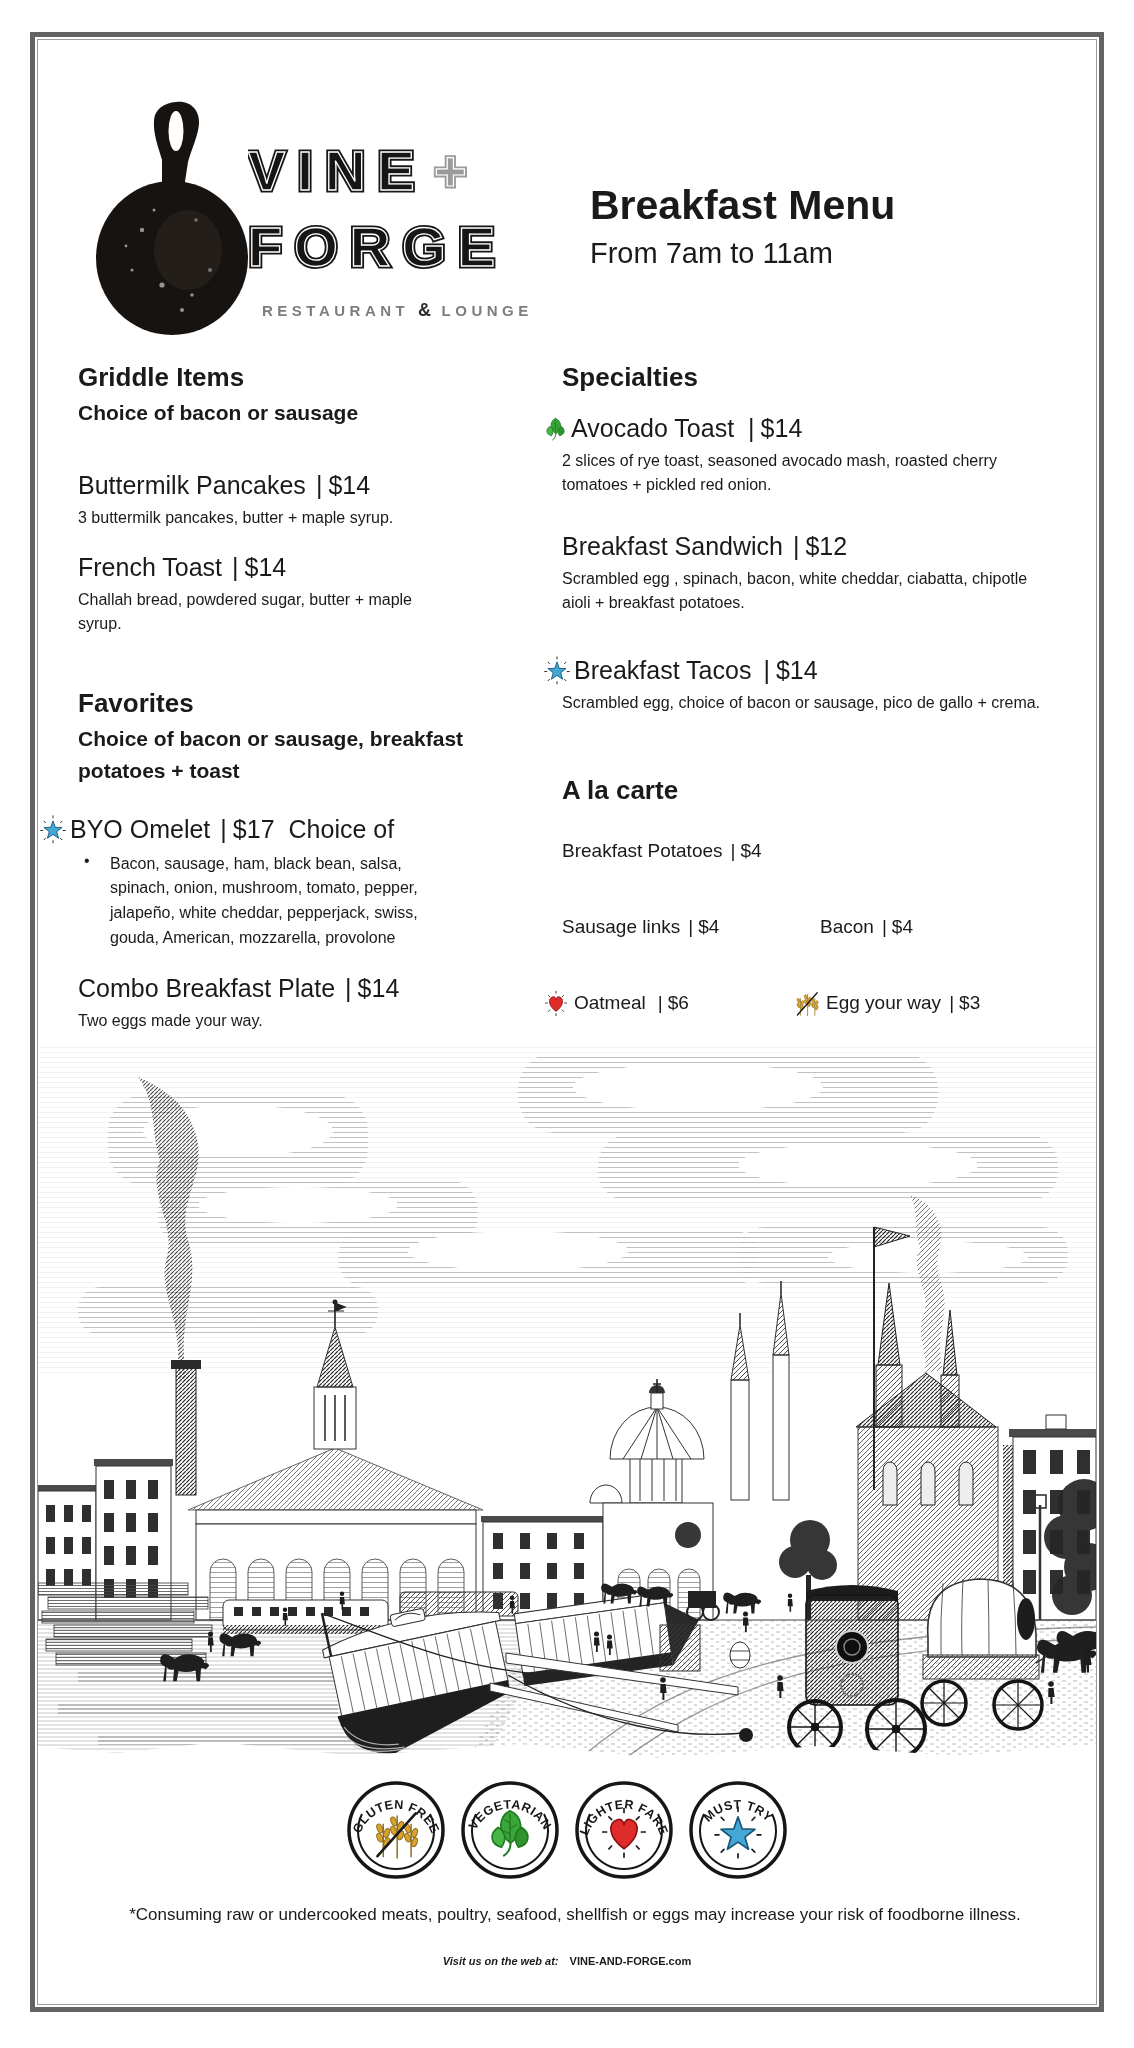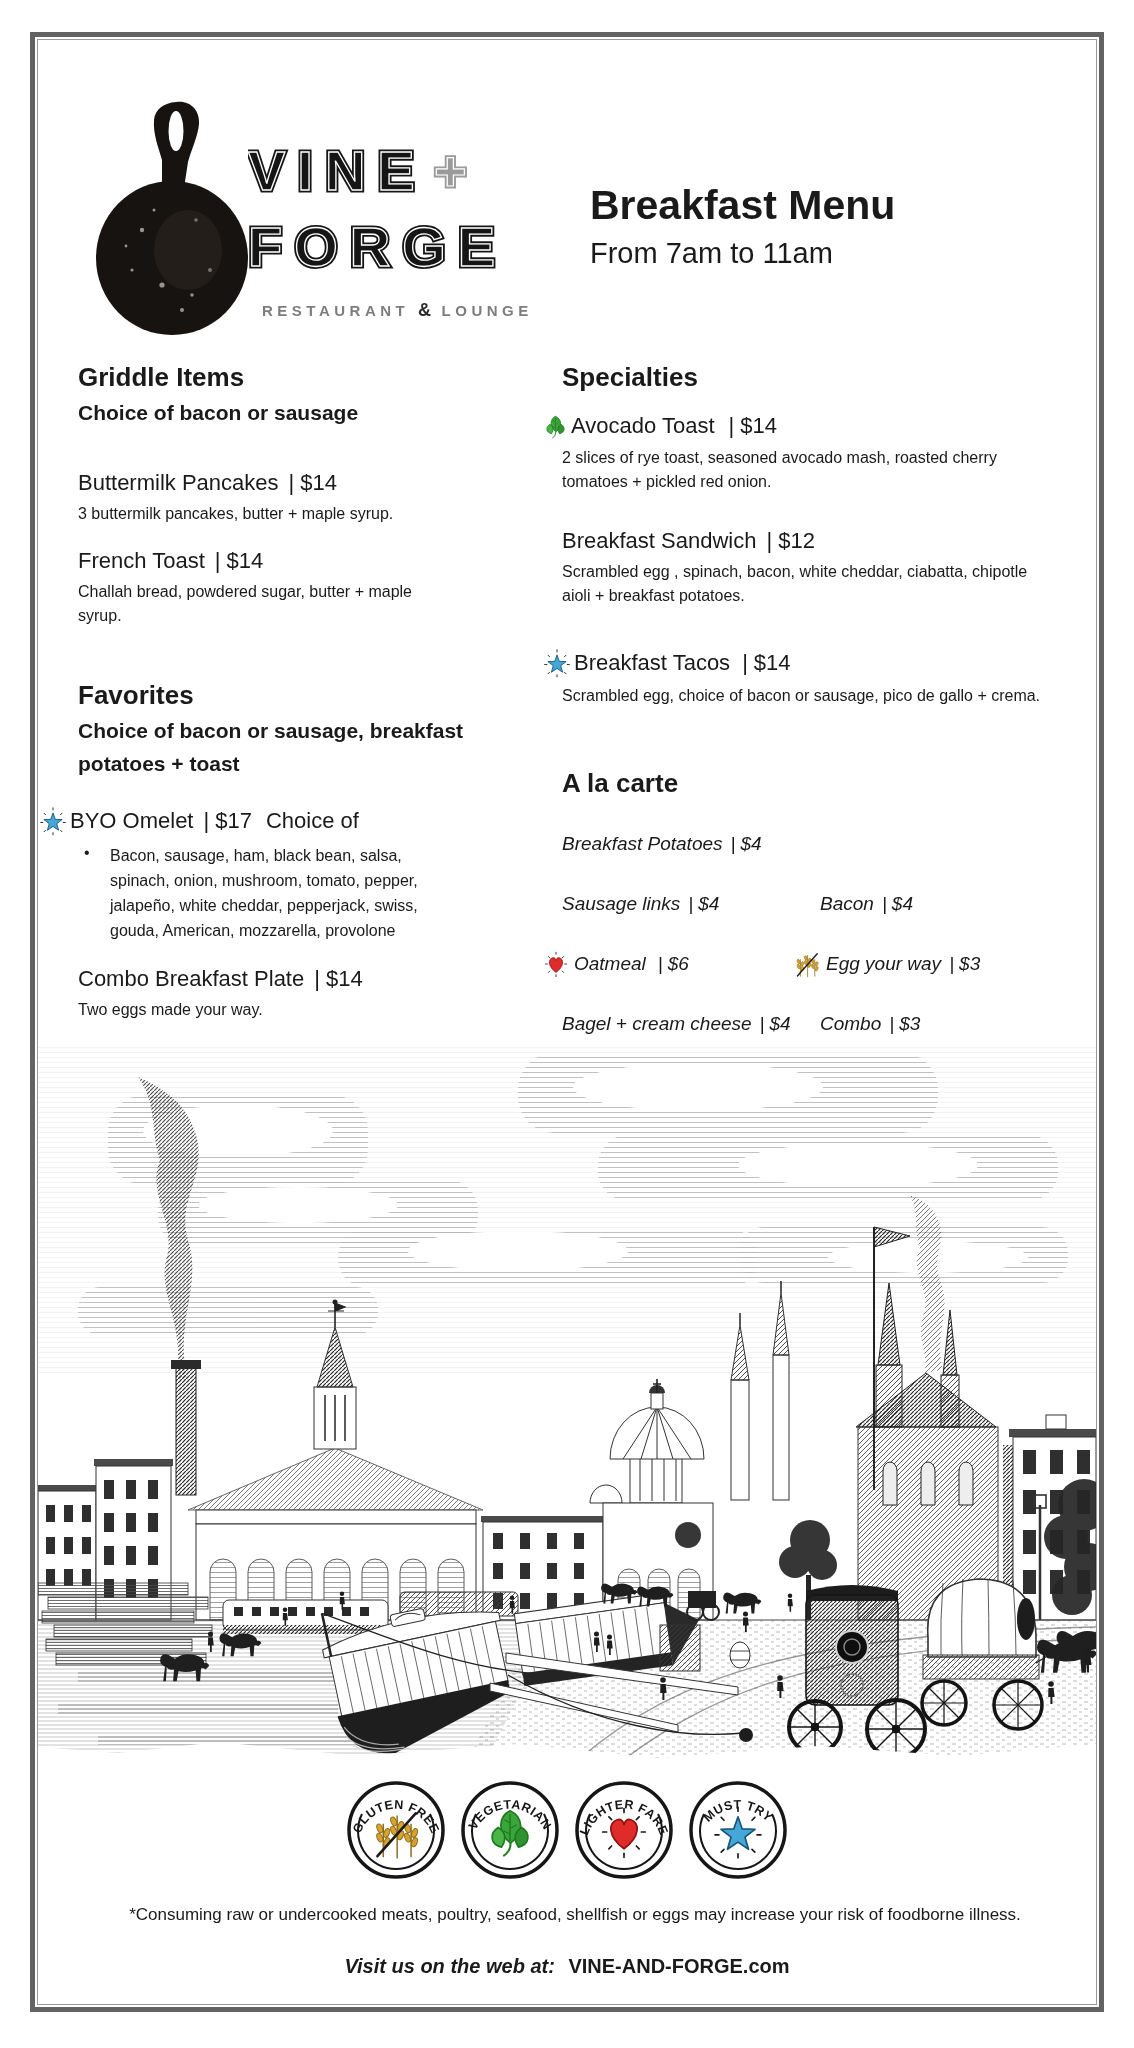--- a/index.html
+++ b/index.html
@@ -18,49 +18,49 @@
   .menu-title{font-size:41px;font-weight:bold;letter-spacing:0;}
   .menu-subtitle{font-size:29px;margin-top:8px;}
 
   
   .col{position:absolute;top:362px;}
   .col-left{left:78px;width:395px;}
   .col-right{left:562px;width:500px;}
   .sec-h{font-size:26px;font-weight:bold;margin:0 0 4px 0;}
   .sec-sub{font-size:21px;font-weight:bold;line-height:1.55;margin:0;}
   .item{margin-top:22px;}
-  .item-title{font-size:22px;line-height:1.2;white-space:nowrap;}
+  .item-title{font-size:25px;line-height:1.2;white-space:nowrap;}
   .item-title .pipe{padding:0 6px 0 10px;}
   .item-suffix{padding-left:14px;}
   .item-desc{font-size:16px;line-height:1.5;margin-top:6px;max-width:480px;}
   .col-left .item-desc{max-width:380px;}
   .bullet-row{display:flex;margin-top:8px;}
   .bullet-dot{width:26px;padding-left:6px;font-size:16px;}
   .bullet-text{font-size:16px;line-height:1.55;width:352px;}
   .with-icon{display:flex;align-items:center;}
   .mi{width:30px;height:30px;flex:0 0 auto;margin-right:2px;}
   .out-l{margin-left:-40px;}
   .out-r{margin-left:-20px;}
-  .alacarte-grid{display:grid;grid-template-columns:258px auto;row-gap:30px;margin-top:30px;font-style:italic;}
+  .alacarte-grid{display:grid;grid-template-columns:258px auto;row-gap:46px;margin-top:30px;}
   .ala-item{font-size:19px;display:flex;align-items:center;height:30px;}
   .ala-item .pipe{padding:0 5px 0 8px;}
   .mi-sm{width:28px;height:28px;flex:0 0 auto;margin-right:4px;}
 
   
   .illus{position:absolute;left:38px;top:1035px;width:1058px;height:725px;}
 
   
   .badge-row{position:absolute;left:0;top:1780px;width:1134px;display:flex;
              justify-content:center;gap:14px;}
   .badge{width:100px;height:100px;}
 
   
   .disclaimer{position:absolute;left:8px;top:1905px;width:1134px;text-align:center;
               font-size:17px;}
-  .weblink{position:absolute;left:0;top:1955px;width:1134px;text-align:center;font-size:20px;}
+  .weblink{position:absolute;left:0;top:1955px;width:1134px;text-align:center;font-size:11px;}
   .weblink .lbl{font-style:italic;font-weight:bold;}
   .weblink .url{font-weight:bold;padding-left:8px;}
 </style>
 </head>
 <body>
 
 <svg width="0" height="0" style="position:absolute" aria-hidden="true">
   <defs>
     <symbol id="sym-star" viewBox="0 0 100 100">
       <g stroke="#1a1a1a" stroke-width="3" stroke-linecap="round">

